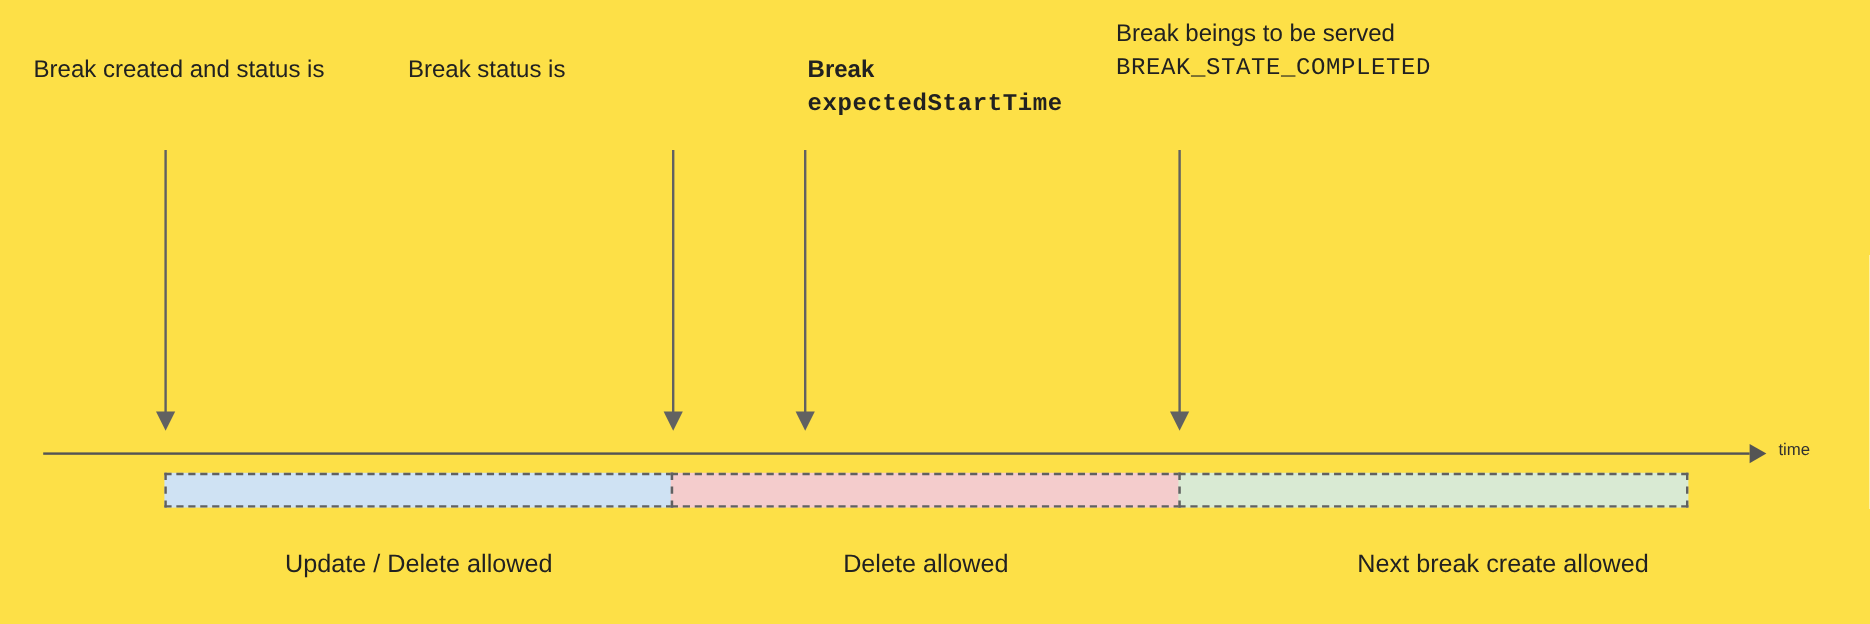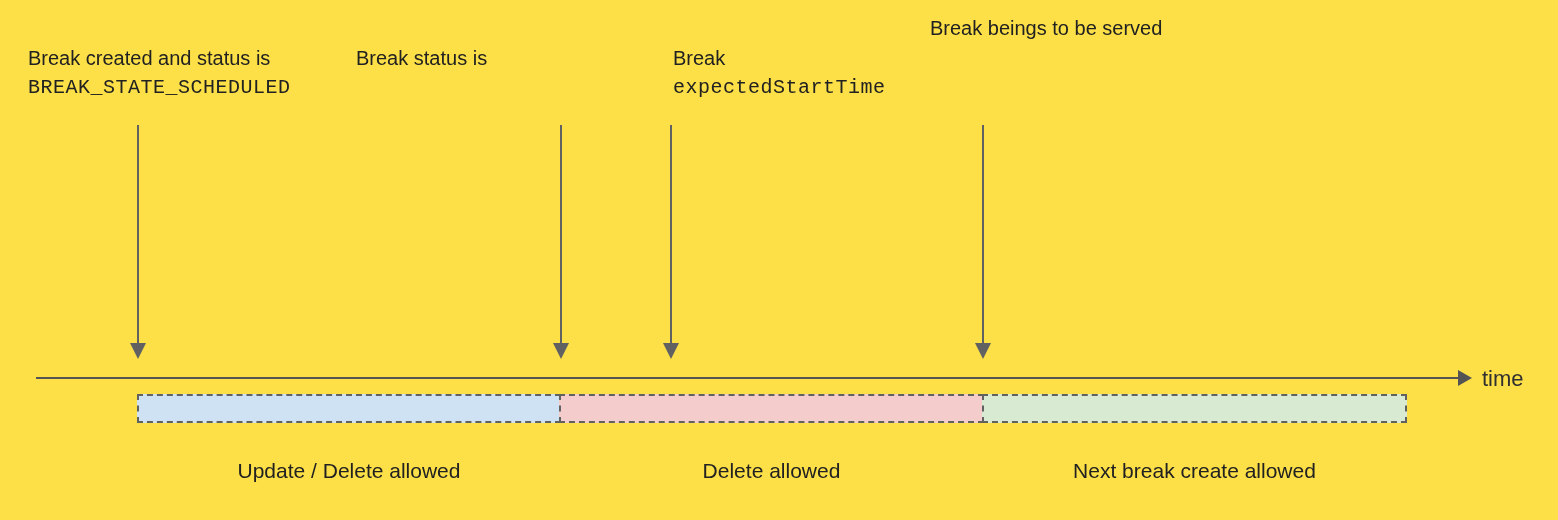--- a/index.html
+++ b/index.html
@@ -26,22 +26,22 @@
     font-size: 20px;
     line-height: 29px;
     color: #212121;
   }
   .annotation .mono {
     font-family: "Liberation Mono", "DejaVu Sans Mono", monospace;
     letter-spacing: 0.5px;
     font-size: 20px;
   }
   .ann-1 { left: 28px;  top: 44px; }
-  .ann-2 { left: 356px; top: 44px; }
-  .ann-3 { left: 673px; top: 44px; }
+  .ann-2 { left: 340px; top: 44px; }
+  .ann-3 { left: 673px; top: 44px; font-weight: bold; }
   .ann-4 { left: 930px; top: 14px; }
 
   
   .v-arrow {
     position: absolute;
     top: 125px;
     width: 16px;
     height: 234px;
   }
   .v-arrow .stem {
@@ -83,21 +83,21 @@
     width: 0;
     height: 0;
     border-top: 8px solid transparent;
     border-bottom: 8px solid transparent;
     border-left: 14px solid #545454;
   }
   .tl-label {
     position: absolute;
     left: 1482px;
     top: 366px;
-    font-size: 22px;
+    font-size: 14px;
     color: #303030;
   }
 
   
   .seg {
     position: absolute;
     top: 394px;
     height: 29px;
     box-sizing: border-box;
     border: 2px dashed #616161;
@@ -109,43 +109,43 @@
   
   .seg-label {
     position: absolute;
     top: 459px;
     font-size: 21px;
     color: #212121;
     text-align: center;
   }
   .seg-label-1 { left: 137px; width: 424px; }
   .seg-label-2 { left: 559px; width: 425px; }
-  .seg-label-3 { left: 982px; width: 425px; }
+  .seg-label-3 { left: 1040px; width: 425px; }
 </style>
 </head>
 <body>
 
 <div class="canvas">
 
   <div class="annotation ann-1">
     <div class="line sans">Break created and status is</div>
-    <div class="line mono">BREAK_STATE_SCHEDULED</div>
   </div>
 
   <div class="annotation ann-2">
     <div class="line sans">Break status is</div>
   </div>
 
   <div class="annotation ann-3">
     <div class="line sans">Break</div>
     <div class="line mono">expectedStartTime</div>
   </div>
 
   <div class="annotation ann-4">
     <div class="line sans">Break beings to be served</div>
+    <div class="line mono">BREAK_STATE_COMPLETED</div>
   </div>
 
   <div class="v-arrow arrow-1">
     <div class="stem"></div>
     <div class="head"></div>
   </div>
   <div class="v-arrow arrow-2">
     <div class="stem"></div>
     <div class="head"></div>
   </div>

